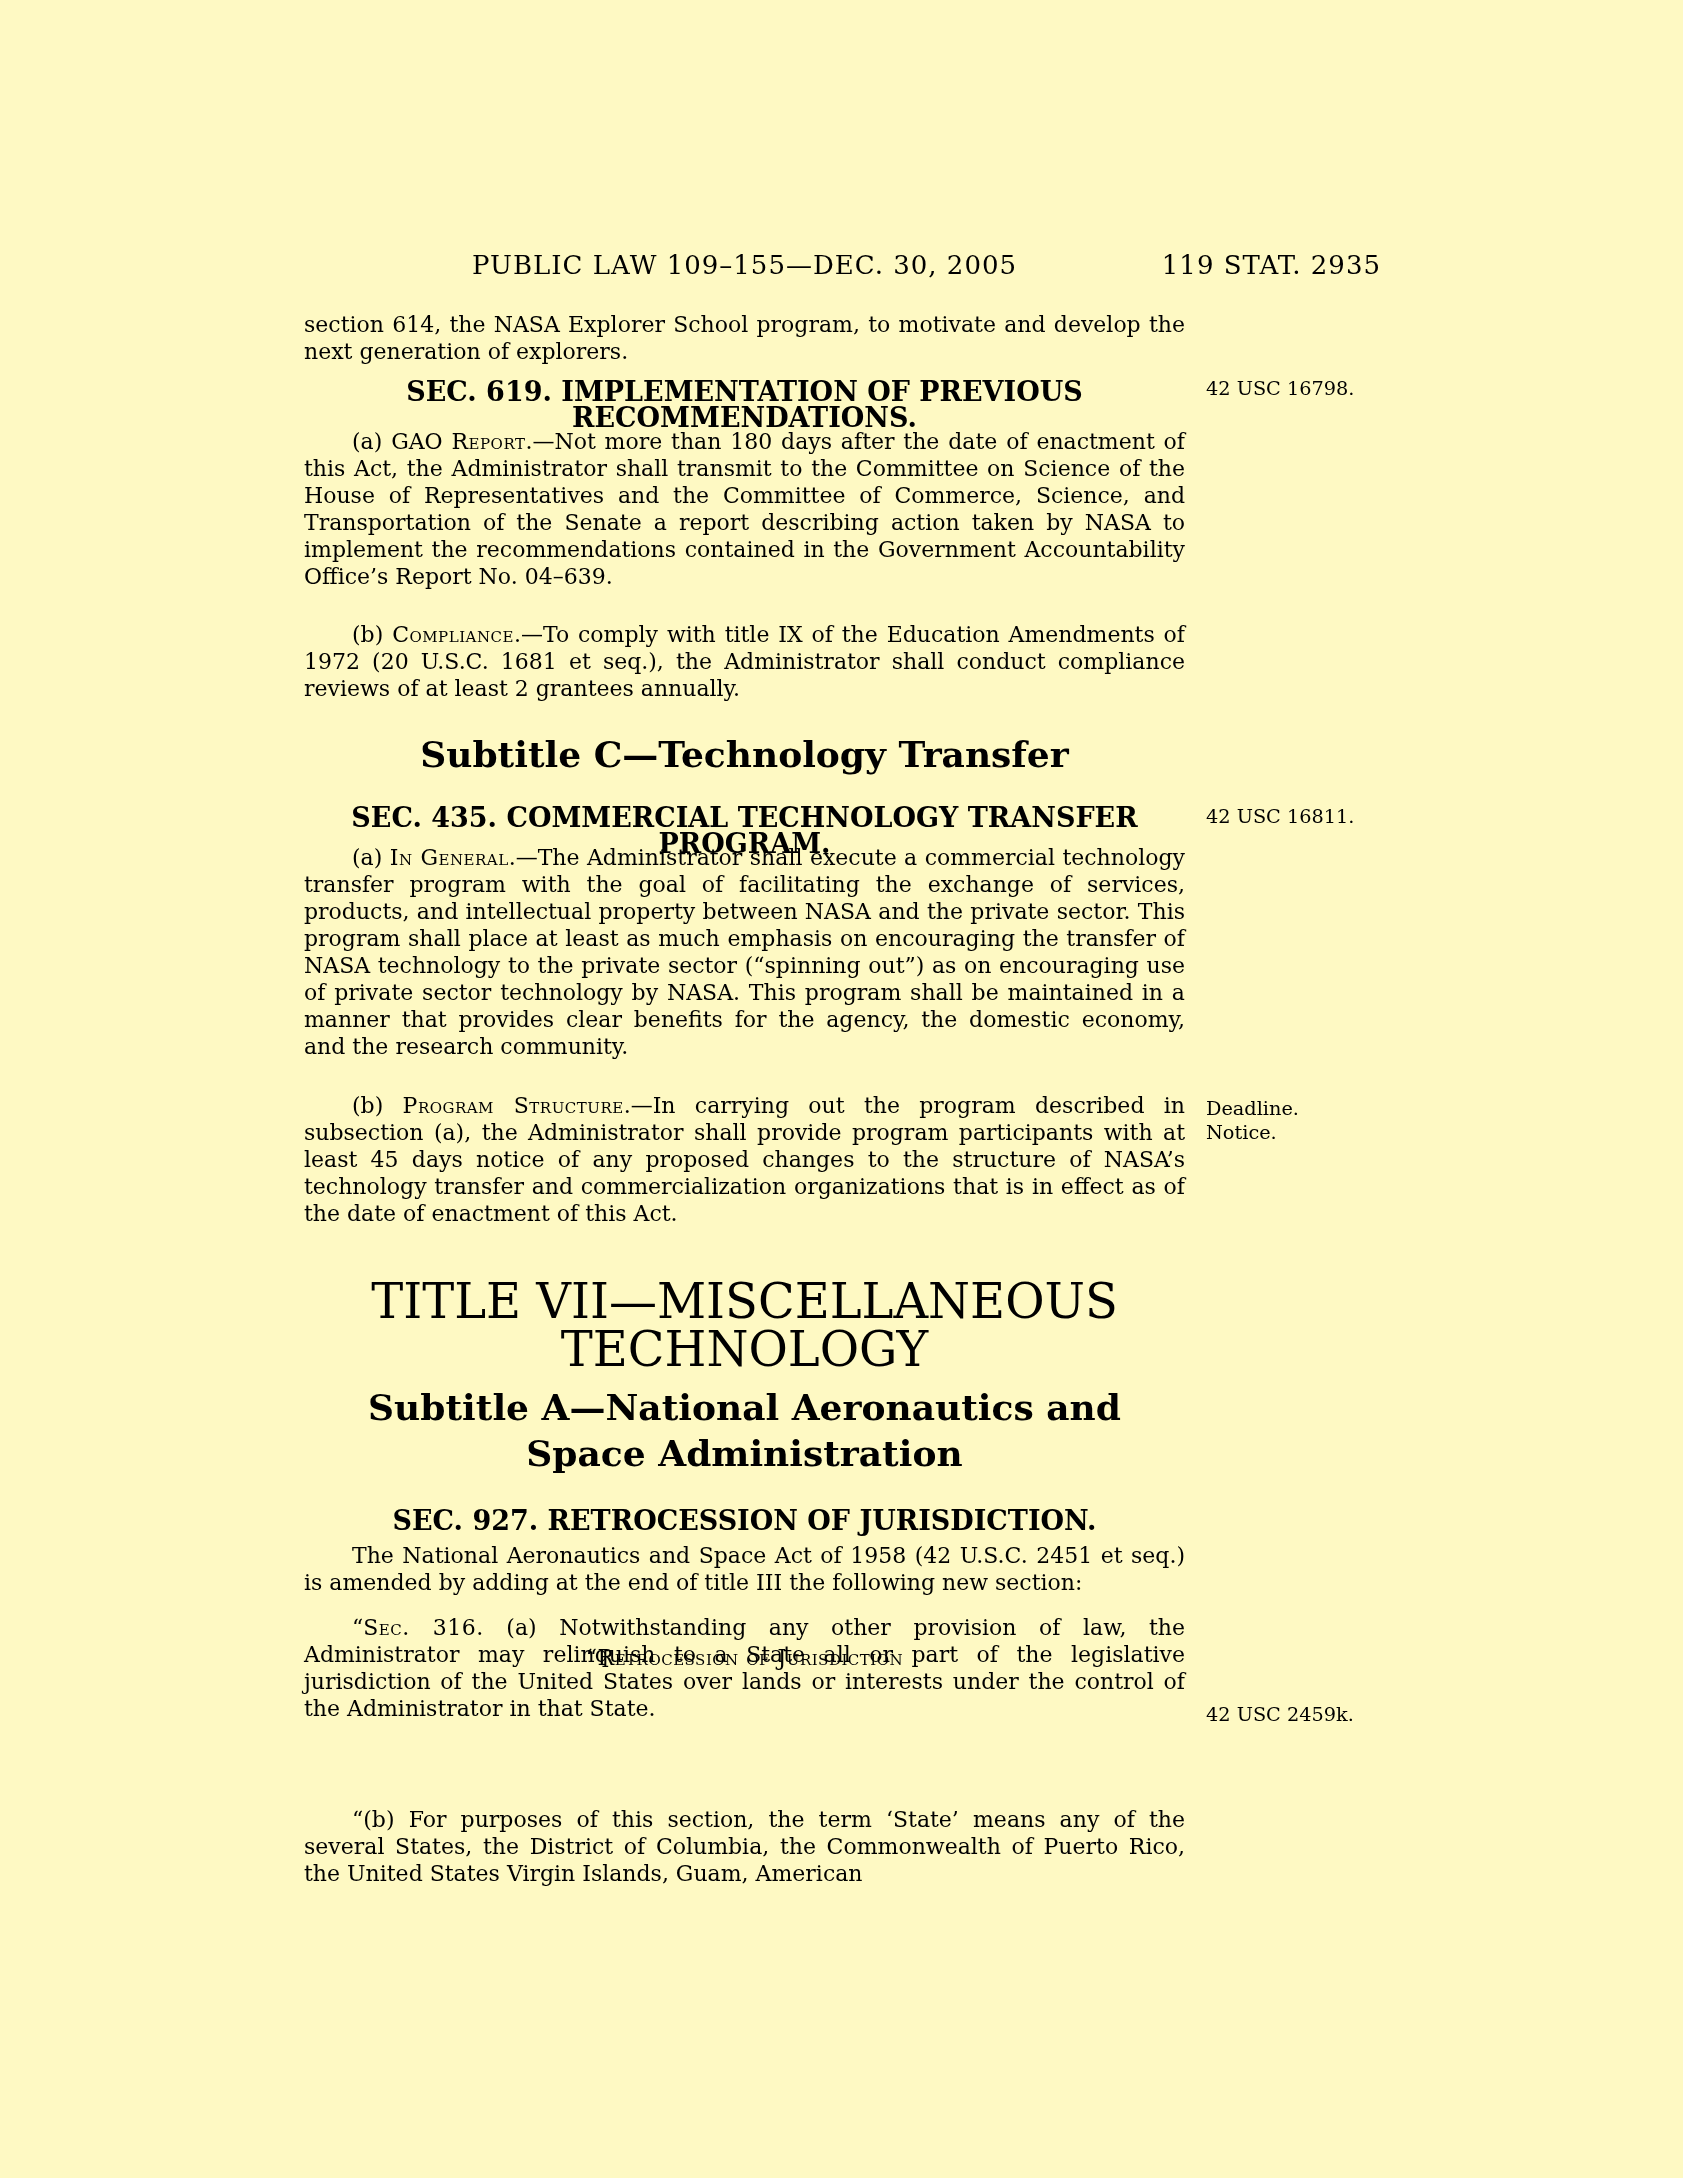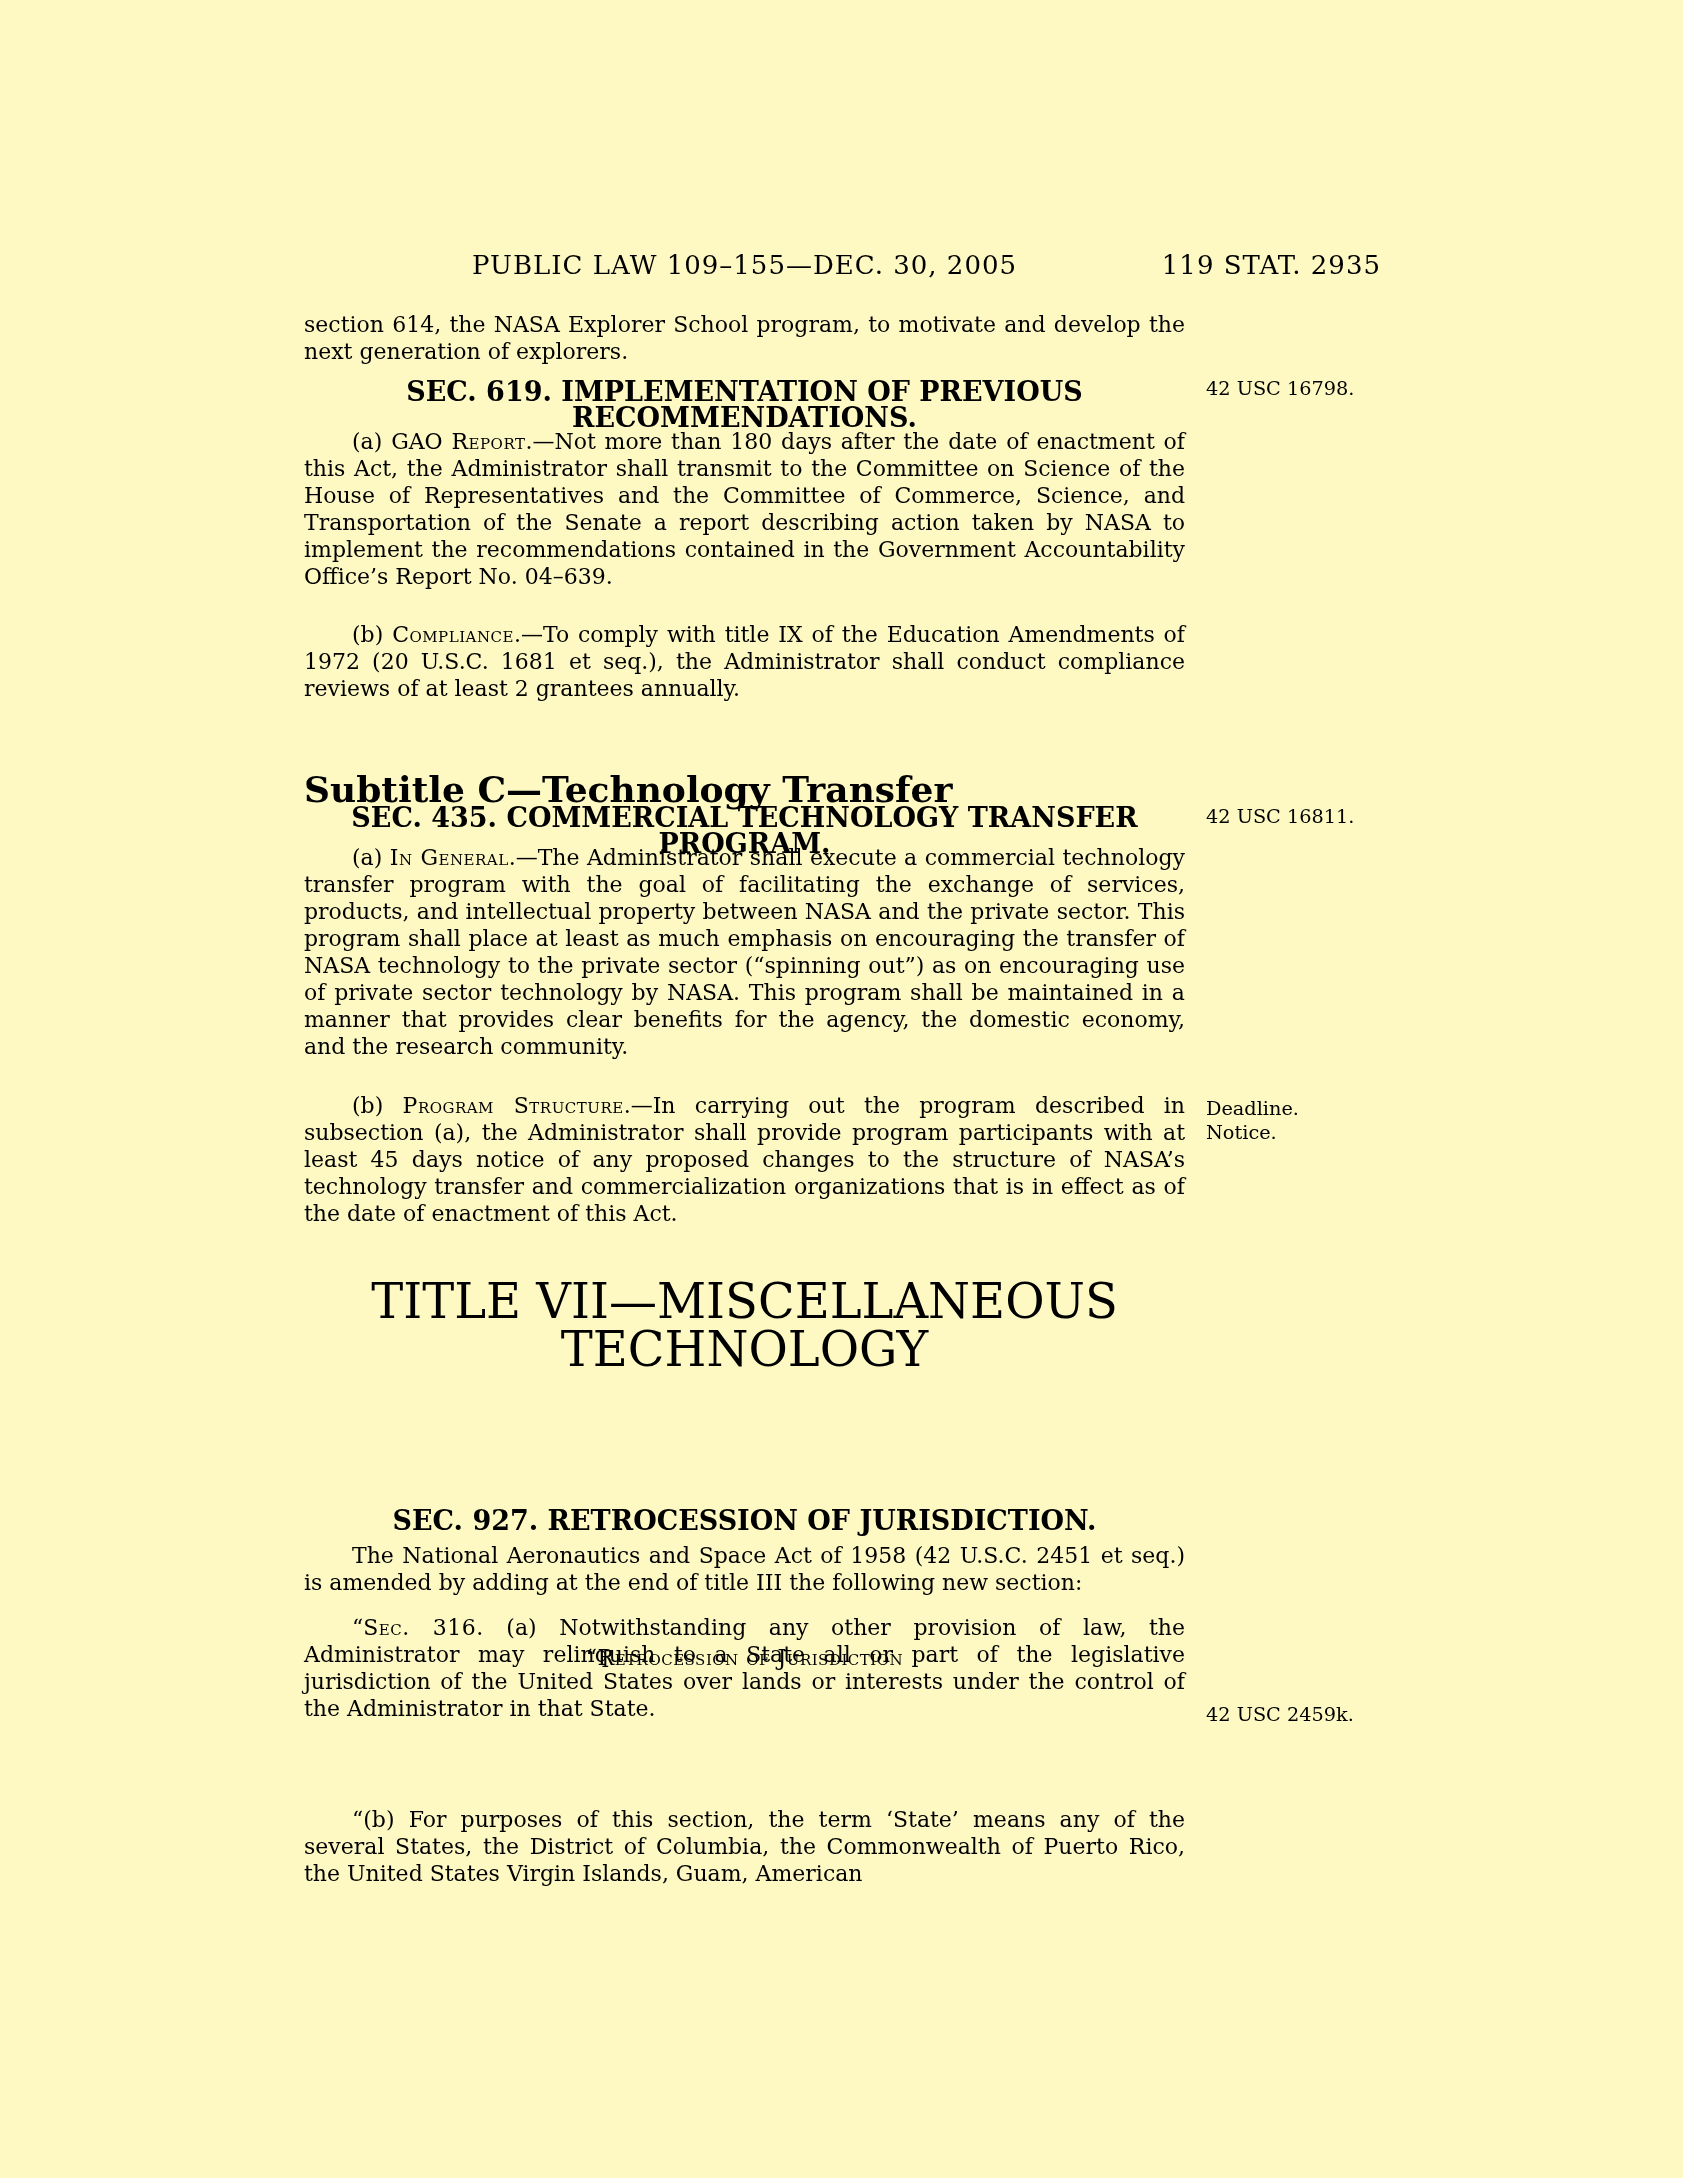--- a/index.html
+++ b/index.html
@@ -31,21 +31,21 @@
   }
   .para.indent{text-indent:48px;}
   .sc{font-variant:small-caps;letter-spacing:0.5px;}
   .sec-head{
     font-size:27px;line-height:26px;
     font-weight:bold;
     text-align:center;
   }
   .subtitle-head{
     font-size:36px;line-height:46px;
-    font-weight:bold;margin-top:35px;
+    font-weight:bold;text-align:center;
   }
   .title-head{
     font-size:48px;line-height:48px;
     font-weight:normal;text-align:center;
   }
   .quoted-center{
     font-size:22px;line-height:27px;
     text-align:center;letter-spacing:0.5px;
   }
   
@@ -104,20 +104,24 @@
   <div class="abs note" id="n-deadline">
     <div>Deadline.</div>
     <div>Notice.</div>
   </div>
 
   <div class="abs col title-head" id="h-title7">
     <div>TITLE VII—MISCELLANEOUS</div>
     <div>TECHNOLOGY</div>
   </div>
 
+  <div class="abs col subtitle-head" id="h-subtitle-a">
+    <div>Subtitle A—National Aeronautics and</div>
+    <div>Space Administration</div>
+  </div>
 
   <div class="abs col sec-head" id="h-sec701">SEC. 927. RETROCESSION OF JURISDICTION.</div>
 
   <div class="abs col para indent" id="p-701">The National Aeronautics and Space Act of 1958 (42 U.S.C. 2451 et seq.) is amended by adding at the end of title III the following new section:</div>
 
   <div class="abs col quoted-center" id="h-retro"><span>“</span><span class="sc">Retrocession of Jurisdiction</span></div>
 
   <div class="abs col para indent" id="p-316a"><span>“</span><span class="sc">Sec. 316.</span><span> (a) Notwithstanding any other provision of law, the Administrator may relinquish to a State all or part of the legislative jurisdiction of the United States over lands or interests under the control of the Administrator in that State.</span></div>
   <div class="abs note" id="n-2459k">42 USC 2459k.</div>
 

